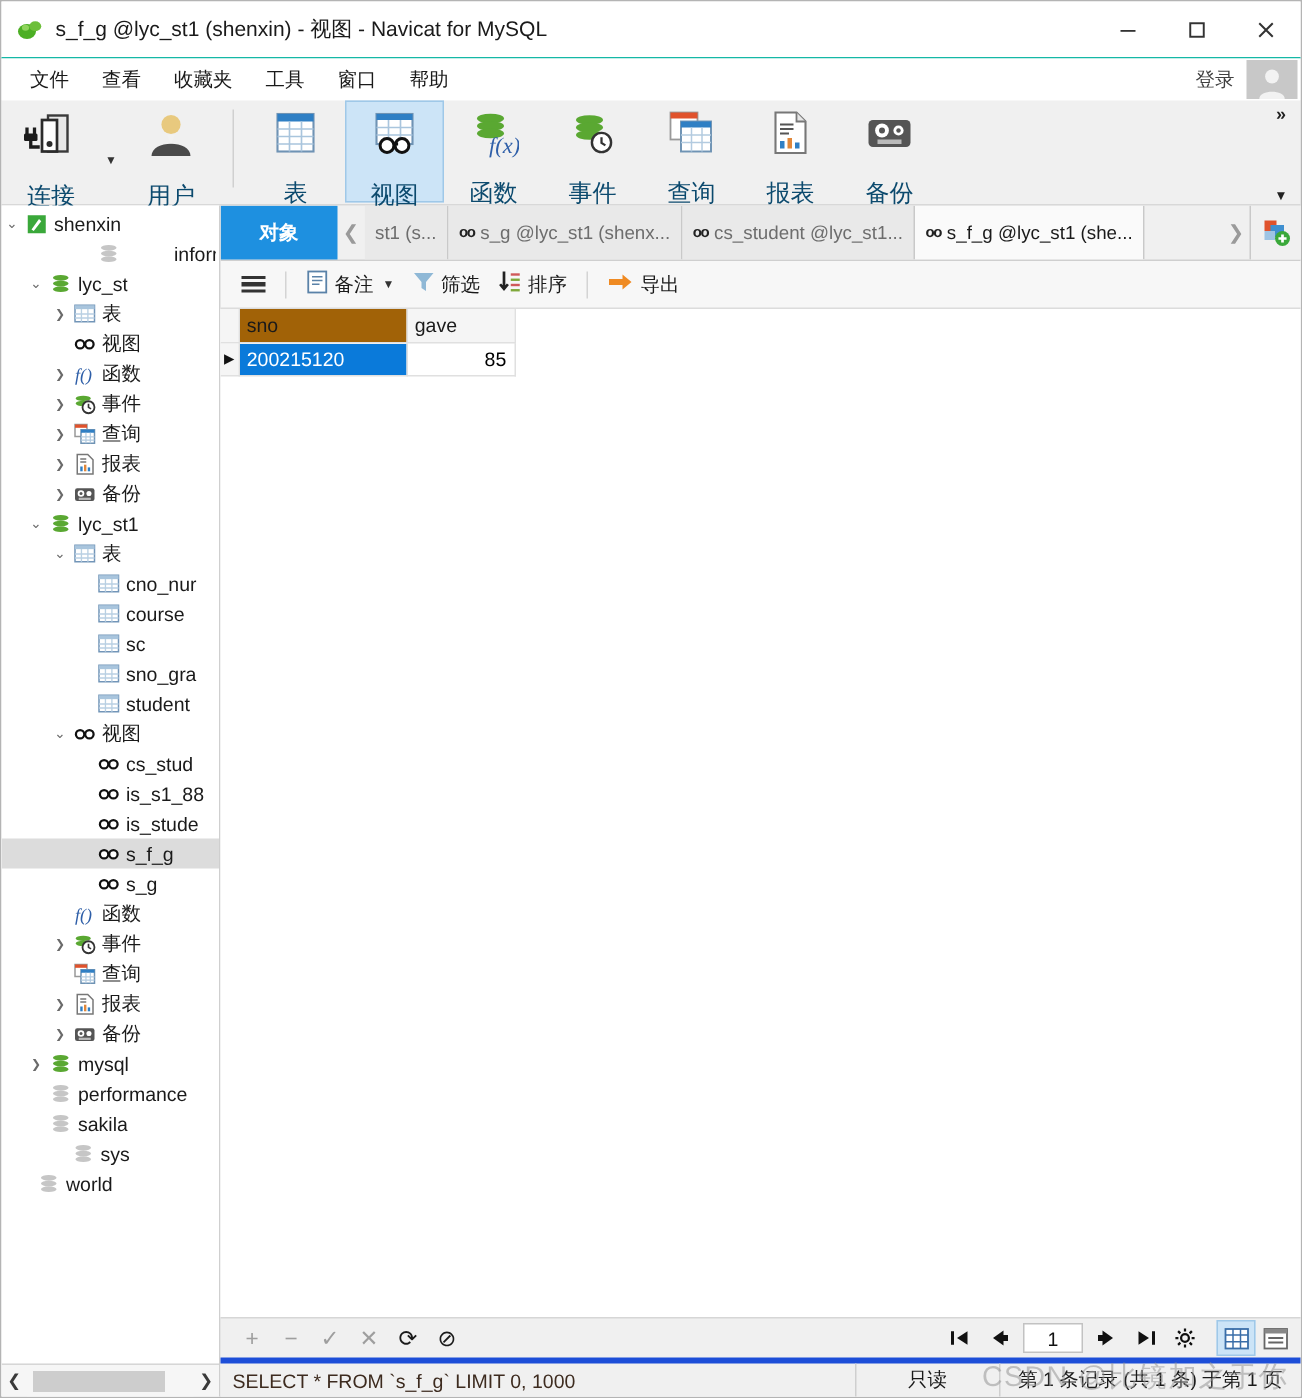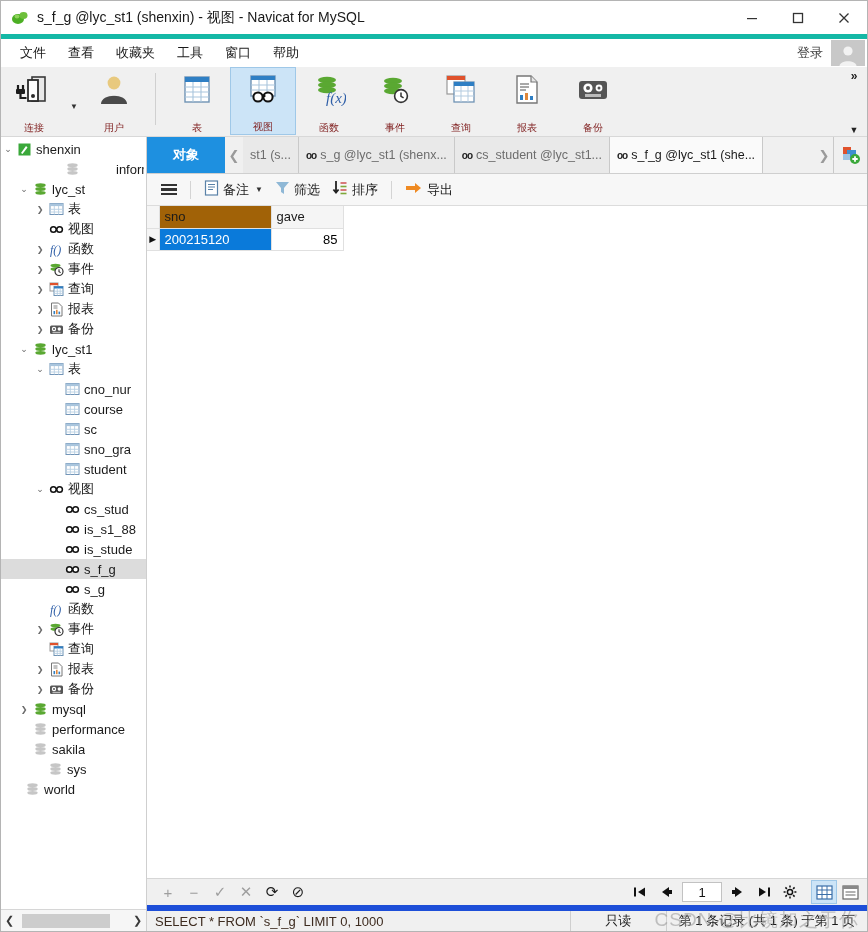--- a/index.html
+++ b/index.html
@@ -18,21 +18,21 @@
     background: #fff;
     display: flex;
     flex-direction: column;
   }
 
   
   .titlebar {
     height: 38px; min-height: 38px;
     background: #ffffff;
     display: flex; align-items: center;
-    border-bottom: 5px solid #14b8a6;
+    border-bottom: 1px solid #14b8a6;
     position: relative;
   }
   .app-logo {
     width: 18px; height: 18px; margin-left: 10px; margin-right: 8px;
     position: relative; flex: none;
   }
   .title-text {
     font-size: 14px; color: #1a1a1a; white-space: nowrap;
     font-family: "Liberation Sans", sans-serif;
   }
@@ -67,21 +67,21 @@
     border-bottom: 1px solid #d8d8d8;
     display: flex; align-items: flex-start; position: relative;
   }
   .tb-group { display: flex; align-items: flex-start; height: 70px; }
   .tb-btn {
     width: 66px; height: 68px;
     display: flex; flex-direction: column; align-items: center; justify-content: flex-start;
     padding-top: 6px; cursor: default; position: relative;
   }
   .tb-btn .ico { height: 40px; display: flex; align-items: center; justify-content: center; }
-  .tb-btn .lbl { font-size: 10px; color: #7f1d1d; margin-top: 14px; white-space: nowrap; }
+  .tb-btn .lbl { font-size: 16px; color: #0c4a6e; margin-top: 14px; white-space: nowrap; }
   .tb-btn.active { background: #cce4f7; border: 1px solid #9fc8e8; }
   .tb-sep { width: 1px; height: 52px; background: #d0d0d0; margin: 6px 8px 0 8px; }
   .tb-caret {
     width: 14px; height: 68px; display:flex; align-items:center; justify-content:center;
     padding-top: 10px; font-size: 8px; color:#333;
   }
   .tb-overflow {
     position: absolute; right: 4px; top: 2px;
     width: 18px; display: flex; flex-direction: column; align-items: center;
     height: 66px; justify-content: space-between;
@@ -212,21 +212,21 @@
   }
   .view-toggle { display: flex; margin-left: 8px; }
   .vt-btn {
     width: 26px; height: 24px; display:flex; align-items:center; justify-content:center;
   }
   .vt-btn.active { background: #cce4f7; border: 1px solid #9fc8e8; }
 
   
   .statusbar {
     height: 26px; min-height: 26px; background: #f0f0f0;
-    border-top: 6px solid #1d4ed8;
+    border-top: 4px solid #1d4ed8;
     display: flex; align-items: stretch; position: relative;
   }
   .st-sql {
     flex: 1; display: flex; align-items: center; padding-left: 8px;
     font-size: 13px; color: #3d2b1f; border-right: 1px solid #cfcfcf;
     font-family: "Liberation Sans", sans-serif; min-width:0; overflow:hidden; white-space:nowrap;
   }
   .st-ro {
     width: 96px; display: flex; align-items: center; justify-content: center;
     font-size: 13px; color: #1a1a1a; border-right: 1px solid #cfcfcf;

